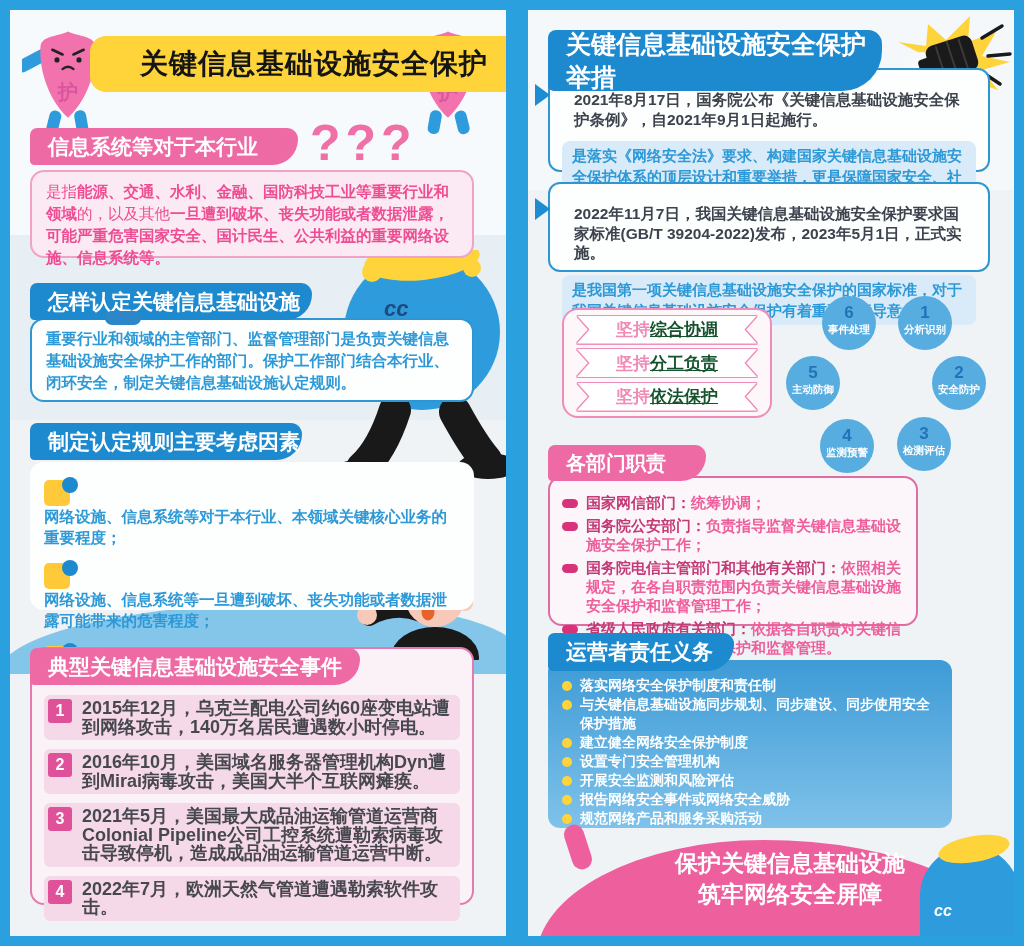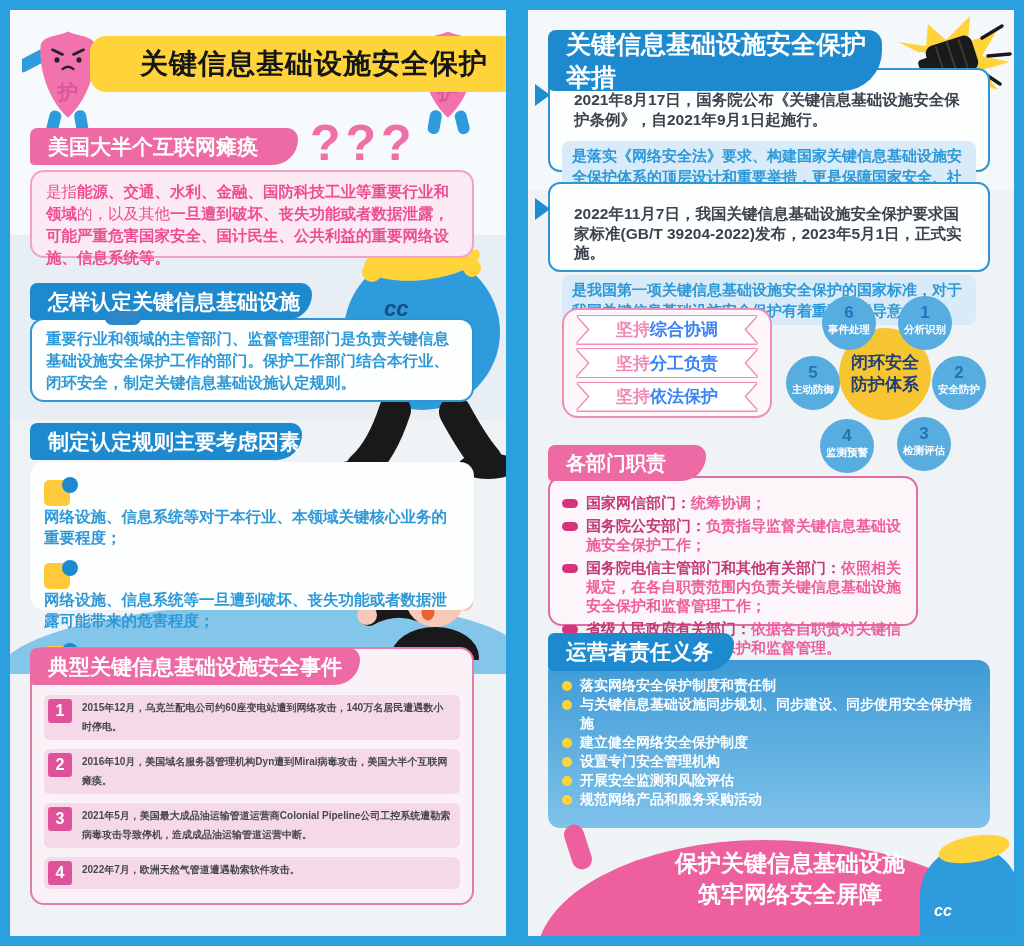--- a/index.html
+++ b/index.html
@@ -36,21 +36,21 @@
   .factor span.txt{font-size:15.5px;line-height:21px;color:#2D99D7;font-weight:600;}
   .fb{flex:0 0 26px;width:26px;height:10px;background:#FFC93A;border-radius:5px;margin:6px 12px 0 0;
       position:relative;}
   .fb::after{content:'';position:absolute;right:-8px;top:-3px;width:16px;height:16px;border-radius:50%;
       background:#1D89CE;}
   #s4-box{left:20px;top:637px;width:444px;height:258px;background:#FBF2F8;border:2px solid #E27BAE;
       padding:46px 12px 8px 12px;display:flex;flex-direction:column;gap:9px;}
   .event-row{background:#F5D9E8;border-radius:6px;padding:4px 8px 4px 4px;display:flex;}
   .event-num{flex:0 0 24px;height:24px;background:#DF5299;color:#fff;font-weight:800;font-size:16px;
       display:flex;align-items:center;justify-content:center;border-radius:3px;margin-right:10px;}
-  .event-txt{font-size:10px;line-height:18.5px;color:#47474F;font-weight:600;}
+  .event-txt{font-size:18px;line-height:18.5px;color:#47474F;font-weight:600;}
   .wave-blue{position:absolute;left:-12px;top:592px;width:520px;height:72px;background:#84C5EA;
       border-radius:60% 40% 0 0 / 100% 70% 0 0;z-index:1;}
   #walker{position:absolute;left:330px;top:240px;z-index:2;}
   #kid{position:absolute;left:345px;top:535px;z-index:2;}
 
   
   #r-title{left:20px;top:20px;width:334px;height:61px;font-size:25px;border-radius:8px 14px 40px 6px;}
   .tbox{position:absolute;left:20px;width:442px;background:#FDFEFE;border:2px solid #2E96D3;
       border-radius:12px;padding:8px 12px;z-index:4;}
   .tarrow{position:absolute;left:-15px;top:14px;width:0;height:0;border:11px solid transparent;
@@ -60,37 +60,37 @@
       line-height:21px;color:#2D99D7;font-weight:600;}
   #adhere{position:absolute;left:34px;top:298px;width:210px;height:110px;border:2px solid #EE8DB9;
       border-radius:16px;background:#FDF7FA;z-index:4;display:flex;flex-direction:column;
       justify-content:space-evenly;align-items:center;}
   .ribbon{width:180px;height:28px;background:#fff;display:flex;align-items:center;justify-content:center;
       clip-path:polygon(0 0,100% 0,93% 50%,100% 100%,0 100%,7% 50%);
       font-size:17px;}
   .ribbon-wrap{filter:drop-shadow(0 1px 0 #EE8DB9) drop-shadow(0 -1px 0 #EE8DB9)
       drop-shadow(1px 0 0 #EE8DB9) drop-shadow(-1px 0 0 #EE8DB9);}
   .ribbon .pre{color:#F08BB7;font-weight:700;}
-  .ribbon b{color:#3b82f6;font-weight:800;}
+  .ribbon b{color:#14532d;font-weight:800;text-decoration:underline;}
   #loop{position:absolute;left:250px;top:276px;width:240px;height:200px;z-index:5;}
   .loop-center{position:absolute;left:61px;top:42px;width:92px;height:92px;border-radius:50%;
       background:#F6C531;display:flex;flex-direction:column;justify-content:center;text-align:center;
       color:#21406F;font-size:17px;font-weight:800;line-height:1.3;z-index:1;}
   .node{position:absolute;width:54px;height:54px;border-radius:50%;background:#58ADE0;text-align:center;
       color:#fff;z-index:2;}
   .node .n{display:block;font-size:17px;font-weight:800;color:#2472B9;line-height:1;margin-top:8px;}
   .node .l{display:block;font-size:10.5px;font-weight:700;margin-top:2px;}
   #dept-box{left:20px;top:466px;width:370px;height:150px;background:#FCF6FA;border:2px solid #E06CA4;
       padding:15px 12px 6px 12px;display:flex;flex-direction:column;gap:4px;}
   .dept{display:flex;}
   .db{flex:0 0 16px;width:16px;height:9px;border-radius:5px;background:#D6337A;margin:6px 8px 0 0;}
   .dept p{margin:0;font-size:15px;line-height:19px;}
   .dept b{color:#C23A76;font-weight:800;}
   .dept span{color:#EE5E9C;font-weight:600;}
-  #oper-box{left:20px;top:650px;width:442px;height:168px;border-radius:12px;
+  #oper-box{left:20px;top:650px;width:404px;height:168px;border-radius:12px;
       background:linear-gradient(180deg,#3E9BD6,#7FC2EA);padding:16px 12px 8px 14px;z-index:4;}
   .duty{display:flex;}
   .ob{flex:0 0 10px;width:10px;height:10px;border-radius:50%;background:#FFD43A;margin:5px 8px 0 0;}
   .duty span{font-size:14px;line-height:19px;color:#fff;font-weight:700;}
   #blob{position:absolute;left:8px;top:830px;width:474px;height:120px;background:#EE5F9E;
       border-radius:48% 52% 0 0 / 100% 90% 0 0;z-index:6;}
   #thumb{position:absolute;left:40px;top:814px;width:20px;height:46px;background:#EE5F9E;
       border-radius:10px;transform:rotate(-18deg);z-index:6;}
   #slogan{position:absolute;left:82px;top:838px;width:360px;text-align:center;color:#fff;
       font-size:23px;font-weight:800;line-height:31px;z-index:7;}
@@ -161,21 +161,21 @@
       <line x1="67" y1="26" x2="56" y2="31" stroke="#222" stroke-width="3" stroke-linecap="round"></line>
       <circle cx="38" cy="37" r="2.8" fill="#222"></circle>
         <circle cx="62" cy="37" r="2.8" fill="#222"></circle>
       <path d="M44 47 Q50 42 56 47" stroke="#222" stroke-width="2.5" fill="none" stroke-linecap="round"></path>
       <text x="50" y="80" font-size="22" font-weight="700" fill="#D8569B" text-anchor="middle" transform="scale(-1,1) translate(-100,0)">护</text>
     </svg>
     <div class="banner-yellow">
       <span>关键信息基础设施安全保护</span>
     </div>
 
-    <div class="hd hd-pink" style="left:20px;top:118px;width:268px;height:37px;font-size:21px;">美国大半个互联网瘫痪</div>
+    <div class="hd hd-pink" style="left:20px;top:118px;width:268px;height:37px;font-size:21px;">信息系统等对于本行业</div>
     <div class="qmarks">???</div>
     <div class="panel" id="s1-box">
       <p id="s1-text" style="margin:0;"><span>是指</span><span style="font-weight: 800;">能源、交通、水利、金融、国防科技工业等重要行业和领域</span><span>的，以及其他</span><span style="font-weight: 800;">一旦遭到破坏、丧失功能或者数据泄露，可能严重危害国家安全、国计民生、公共利益的重要网络设施、信息系统等。</span></p>
     </div>
 
     <div class="hd hd-blue" style="left:20px;top:273px;width:282px;height:37px;font-size:21px;">怎样认定关键信息基础设施</div>
     <div class="panel" id="s2-box">
       <p style="margin:0;">重要行业和领域的主管部门、监督管理部门是负责关键信息基础设施安全保护工作的部门。保护工作部门结合本行业、闭环安全，制定关键信息基础设施认定规则。</p>
     </div>
     <div class="hand-pill"></div>
@@ -263,24 +263,20 @@
         </div>
         <div class="ribbon-wrap">
           <div class="ribbon">
             <span class="pre">坚持</span>
             <b>依法保护</b>
           </div>
         </div>
       </div>
 
     <div id="loop">
-      <div class="loop-center">
-        <span>闭环安全</span>
-        <span>防护体系</span>
-      </div>
     <div class="node" style="left: 120px; top: 10px;">
           <span class="n">1</span>
           <span class="l">分析识别</span>
         </div>
         <div class="node" style="left: 154px; top: 70px;">
           <span class="n">2</span>
           <span class="l">安全防护</span>
         </div>
         <div class="node" style="left: 119px; top: 131px;">
           <span class="n">3</span>
@@ -337,20 +333,24 @@
         <div class="duty">
           <span class="ob"></span>
           <span>设置专门安全管理机构</span>
         </div>
         <div class="duty">
           <span class="ob"></span>
           <span>开展安全监测和风险评估</span>
         </div>
         <div class="duty">
           <span class="ob"></span>
+          <span>报告网络安全事件或网络安全威胁</span>
+        </div>
+        <div class="duty">
+          <span class="ob"></span>
           <span>规范网络产品和服务采购活动</span>
         </div>
       </div>
 
     <div id="thumb"></div>
     <div id="blob"></div>
     <div id="slogan">
       <div>保护关键信息基础设施</div>
       <div>筑牢网络安全屏障</div>
     </div>

